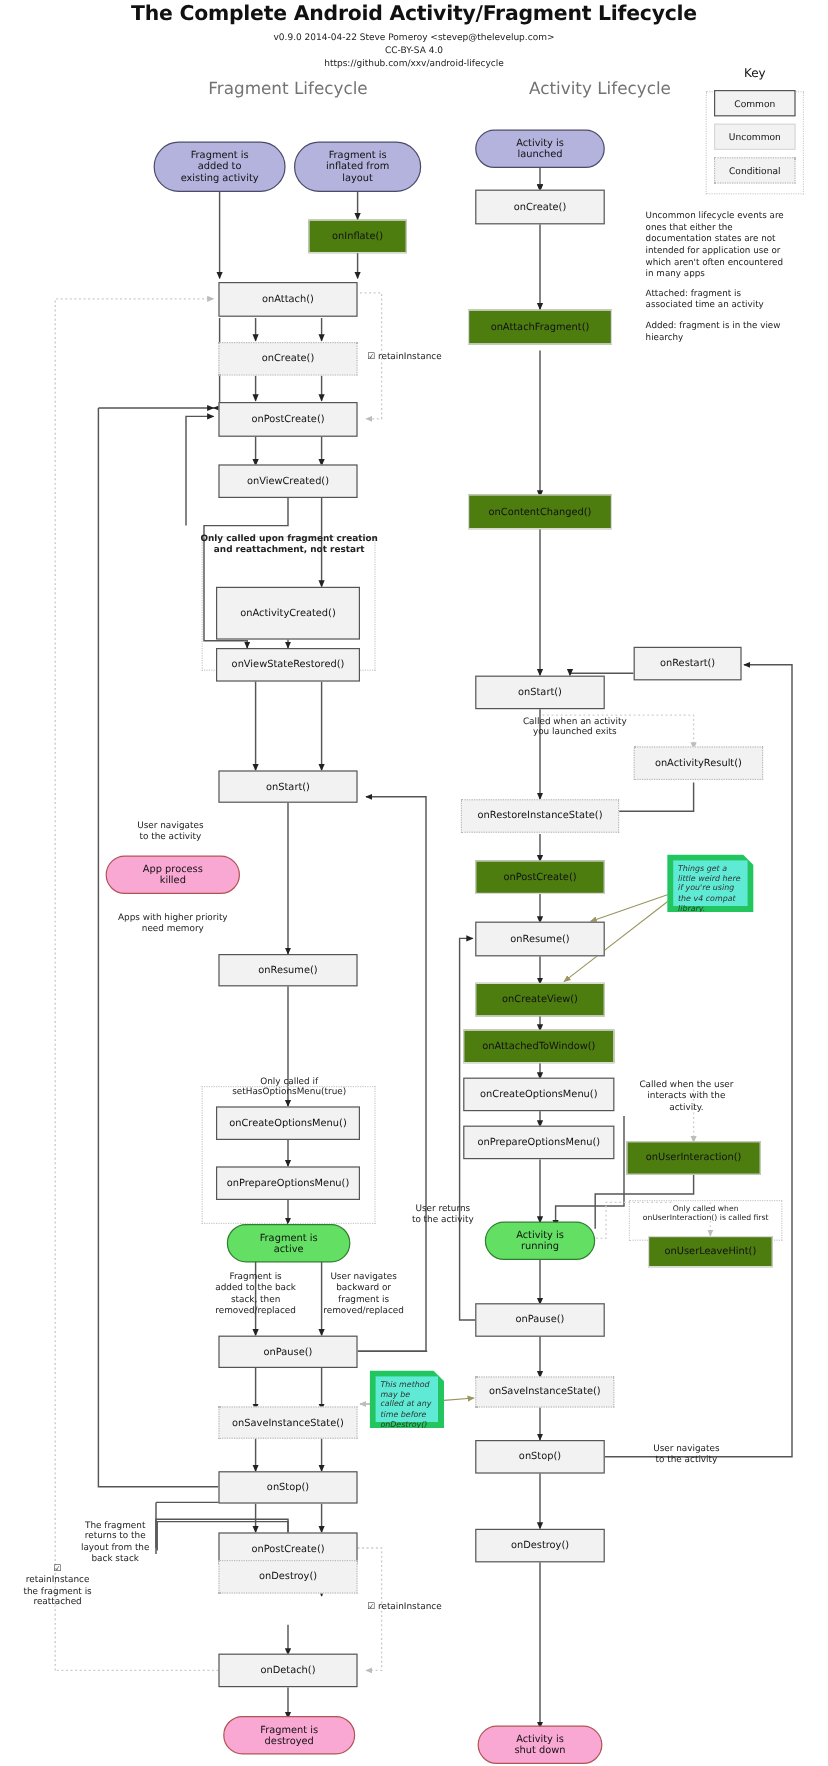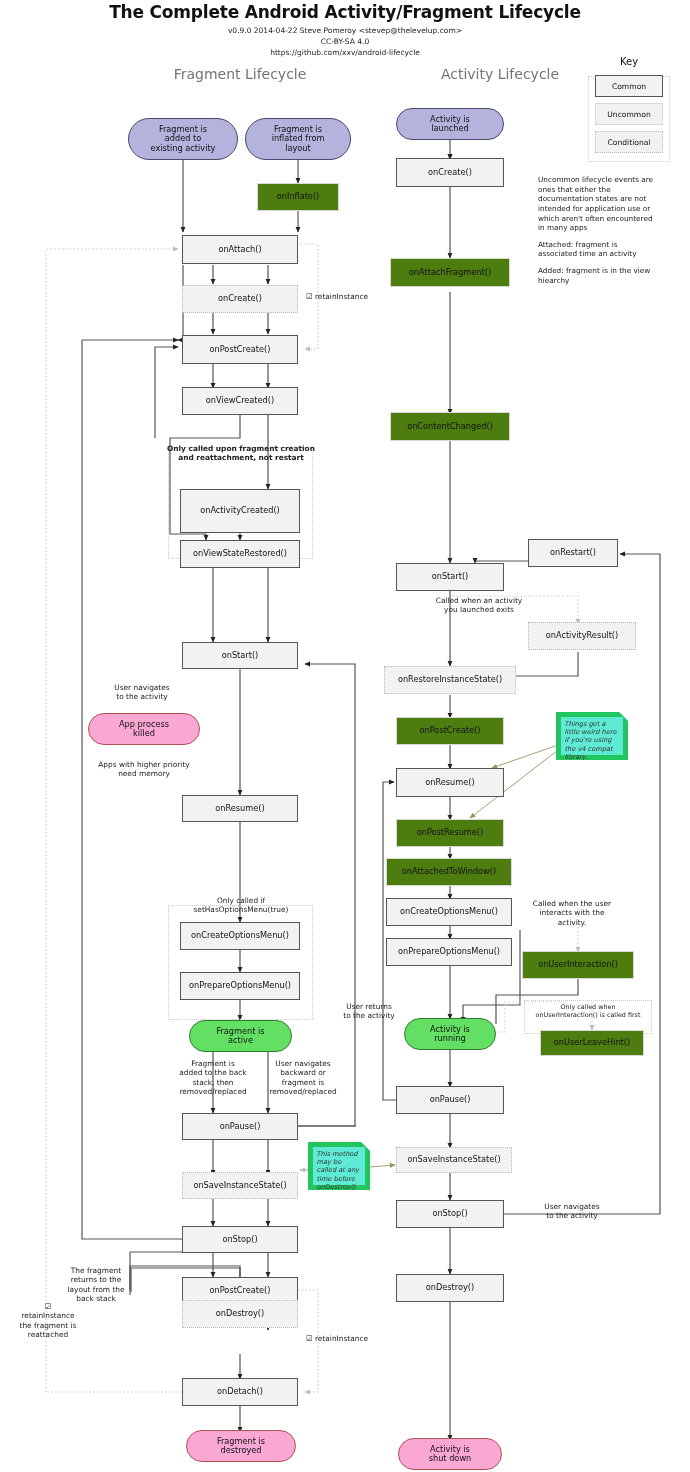--- a/index.html
+++ b/index.html
@@ -239,21 +239,21 @@
 
   <div class="lbl" style="left:424px;top:596px;width:110px;">Called when an activity<br>you launched exits</div>
   <div class="node conditional" style="left:528px;top:622px;width:108px;height:28px;">onActivityResult()</div>
 
   <div class="node conditional" style="left:384px;top:666px;width:132px;height:28px;">onRestoreInstanceState()</div>
   <div class="node uncommon" style="left:396px;top:717px;width:108px;height:28px;">onPostCreate()</div>
 
   <div class="note" style="left:556px;top:712px;width:72px;height:48px;">Things get a little weird here if you're using the v4 compat library.</div>
 
   <div class="node common" style="left:396px;top:768px;width:108px;height:29px;">onResume()</div>
-  <div class="node uncommon" style="left:396px;top:819px;width:108px;height:28px;">onPostResume()</div>
+  <div class="node uncommon" style="left:396px;top:819px;width:108px;height:28px;">onCreateView()</div>
   <div class="node uncommon" style="left:386px;top:858px;width:126px;height:28px;">onAttachedToWindow()</div>
   <div class="node common" style="left:386px;top:898px;width:126px;height:28px;">onCreateOptionsMenu()</div>
   <div class="node common" style="left:386px;top:938px;width:126px;height:28px;">onPrepareOptionsMenu()</div>
 
   <div class="lbl" style="left:512px;top:899px;width:120px;">Called when the user<br>interacts with the<br>activity.</div>
   <div class="node uncommon" style="left:522px;top:951px;width:112px;height:28px;">onUserInteraction()</div>
 
   <div class="node term active" style="left:404px;top:1018px;width:92px;height:32px;">Activity is<br>running</div>
   <div class="lbl" style="left:324px;top:1002px;width:90px;">User returns<br>to the activity</div>
 

